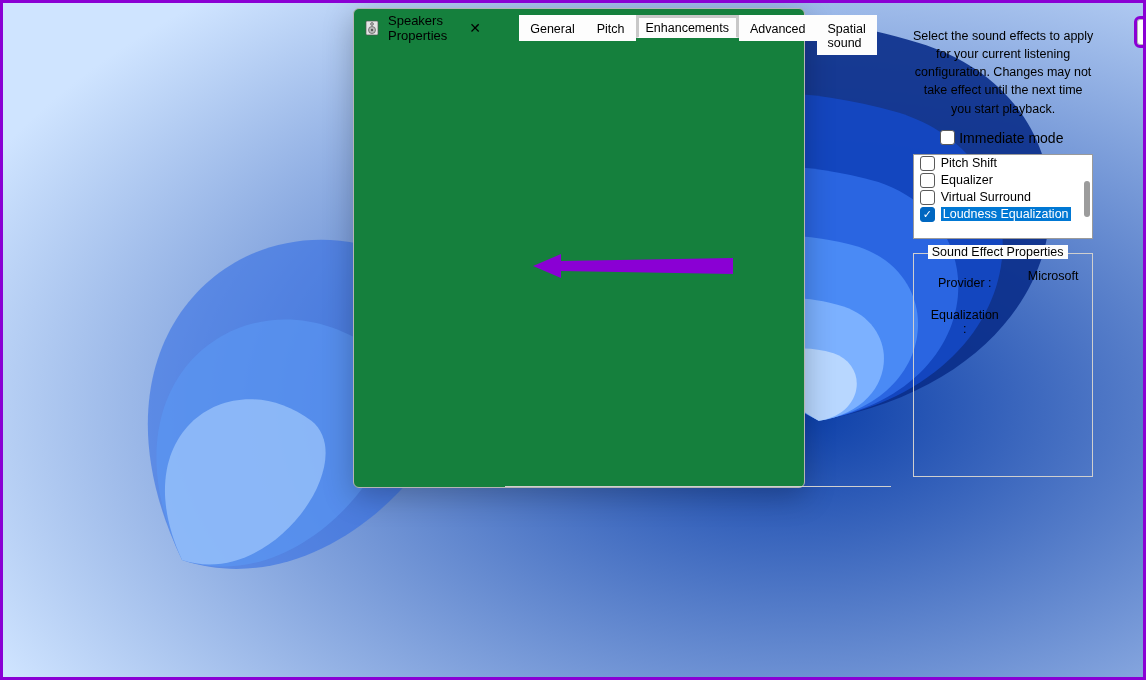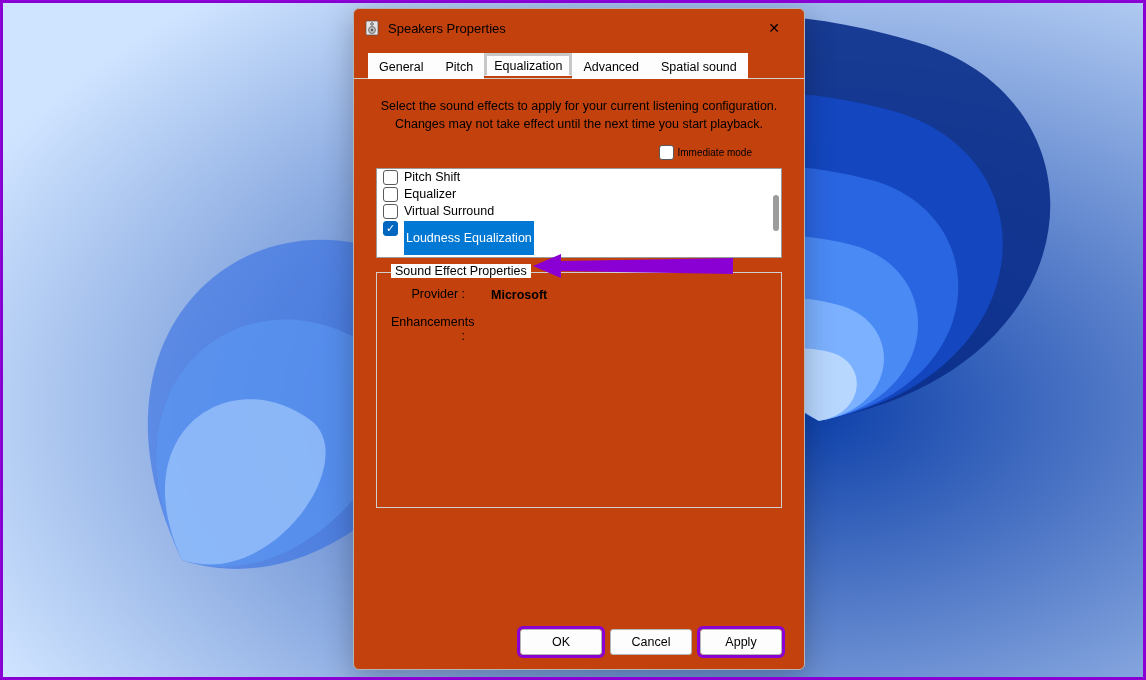--- a/index.html
+++ b/index.html
@@ -3,23 +3,23 @@
 <meta charset="utf-8">
 <style>
   * { box-sizing: border-box; margin: 0; padding: 0; font-family: "Segoe UI", Tahoma, sans-serif; }
   body {
     width: 1146px; height: 680px; overflow: hidden; position: relative;
     border: 3px solid #8a00d4;
     background: linear-gradient(135deg, #dbeafe 0%, #bfdbfe 50%, #93c5fd 100%);
   }
   .bloom-bg { position:absolute; inset:0; z-index:0; }
   .dialog {
-    position: absolute; left: 350px; top: 5px; width: 452px; height: 662px;
-    background: #c2410c; border: 1px solid #b5b5b5; border-radius: 6px; box-shadow: 0 8px 30px rgba(0,0,0,.25);
-    z-index: 10; display:flex; flex-direction:column;
+    position: absolute; left: 350px; top: 5px; width: 452px; height: 480px;
+    background: #15803d; border: 1px solid #b5b5b5; border-radius: 6px; box-shadow: 0 8px 30px rgba(0,0,0,.25);
+    z-index: 10; display:flex; flex-direction:row;
   }
   .titlebar {
     height: 38px; display:flex; align-items:center; padding: 0 10px; gap: 8px;
   }
   .title-icon {
     width: 16px; height: 16px; display:inline-block;
   }
   .title-text { font-size: 13px; flex:1; color:#000; }
   .close-btn {
     width: 40px; height: 30px; display:flex; align-items:center; justify-content:center;
@@ -43,49 +43,49 @@
     border:3px solid #8a00d4; padding:3px 7px 2px 7px;
   }
 
   .tab-body {
     flex:1; padding: 18px 22px 10px 22px; display:flex; flex-direction:column;
   }
   .desc-text { font-size:12.5px; color:#000; line-height:1.45;text-align:center; }
 
   .immediate-row {
     display:flex; align-items:center; justify-content:flex-end; margin:12px 30px 8px 0;
-    font-size:10px; gap:4px;
+    font-size:14px; gap:4px;
   }
   .chk {
     width:15px; height:15px; border:1px solid #5a5a5a; border-radius:3px; background:#fff; display:inline-flex;
     align-items:center; justify-content:center;
   }
   .chk.checked { background:#0067c0; border-color:#0067c0; }
   .chk.checked::after { content:"✓"; color:#fff; font-size:11px; line-height:1; }
 
   .effects-list {
     border:1px solid #9a9a9a; background:#fff; height:90px; position:relative; overflow:hidden;
   }
   .effect-item {
-    display:flex; align-items:flex-start; padding:1px 6px; gap:6px; font-size:12.5px;
-  }
-  .effect-item.selected .eff-label { background:#0078d4; color:#fff; padding:10px 2px; }
+    display:flex; align-items:center; padding:1px 6px; gap:6px; font-size:12.5px;
+  }
+  .effect-item.selected .eff-label { background:#0078d4; color:#fff; padding:0 2px; }
   .list-scroll-thumb {
     position:absolute; right:2px; top:26px; width:6px; height:36px; background:#9c9c9c; border-radius:3px;
   }
 
   .fieldset {
     border:1px solid #cfcfcf; margin-top:14px; padding:14px 14px 14px 14px; height:236px; position:relative;
   }
   .fieldset-legend {
     position:absolute; top:-9px; left:14px; background:#fdfdfd; padding:0 4px; font-size:12.5px;
   }
   .prop-row { display:flex; font-size:12.5px; margin-bottom:10px; }
-  .prop-label { width:100px; text-align:right; padding-right:26px; }
-  .prop-val { flex:1; line-height:1.4;font-weight:bold; }
+  .prop-label { width:100px; text-align:center; padding-right:26px;margin-top:8px; }
+  .prop-val { flex:1; line-height:1.4; }
 
   .btn-row {
     display:flex; justify-content:flex-end; gap:8px; padding:10px 22px 14px 22px;
   }
   .btn {
     min-width:82px; height:26px; font-size:12.5px; background:#fdfdfd; border:1px solid #b5b5b5;
     border-radius:3px; cursor:pointer; text-align:center;
   }
   .btn-highlight { outline:3px solid #8a00d4; outline-offset:0; }
 
@@ -131,21 +131,21 @@
     </span>
     <span class="title-text">Speakers Properties</span>
     <button class="close-btn">
       <span class="close-x">✕</span>
     </button>
   </div>
 
   <div class="tabs-row">
     <div class="tab">General</div>
     <div class="tab">Pitch</div>
-    <div class="tab active tab-highlight">Equalization</div>
+    <div class="tab active tab-highlight">Enhancements</div>
     <div class="tab">Advanced</div>
     <div class="tab">Spatial sound</div>
   </div>
 
   <div class="tab-body">
     <div class="desc-text">Select the sound effects to apply for your current listening configuration. Changes may not take effect until the next time you start playback.</div>
 
     <div class="immediate-row">
       <span class="chk"></span>
       <span>Immediate mode</span>
@@ -171,21 +171,21 @@
       <div class="list-scroll-thumb"></div>
     </div>
 
     <div class="fieldset">
       <div class="fieldset-legend">Sound Effect Properties</div>
       <div class="prop-row">
         <div class="prop-label">Provider :</div>
         <div class="prop-val">Microsoft</div>
       </div>
       <div class="prop-row">
-        <div class="prop-label">Enhancements :</div>
+        <div class="prop-label">Equalization :</div>
       </div>
     </div>
   </div>
 
   <div class="btn-row">
     <button class="btn btn-highlight">OK</button>
     <button class="btn">Cancel</button>
     <button class="btn btn-highlight">Apply</button>
   </div>
 </div>

